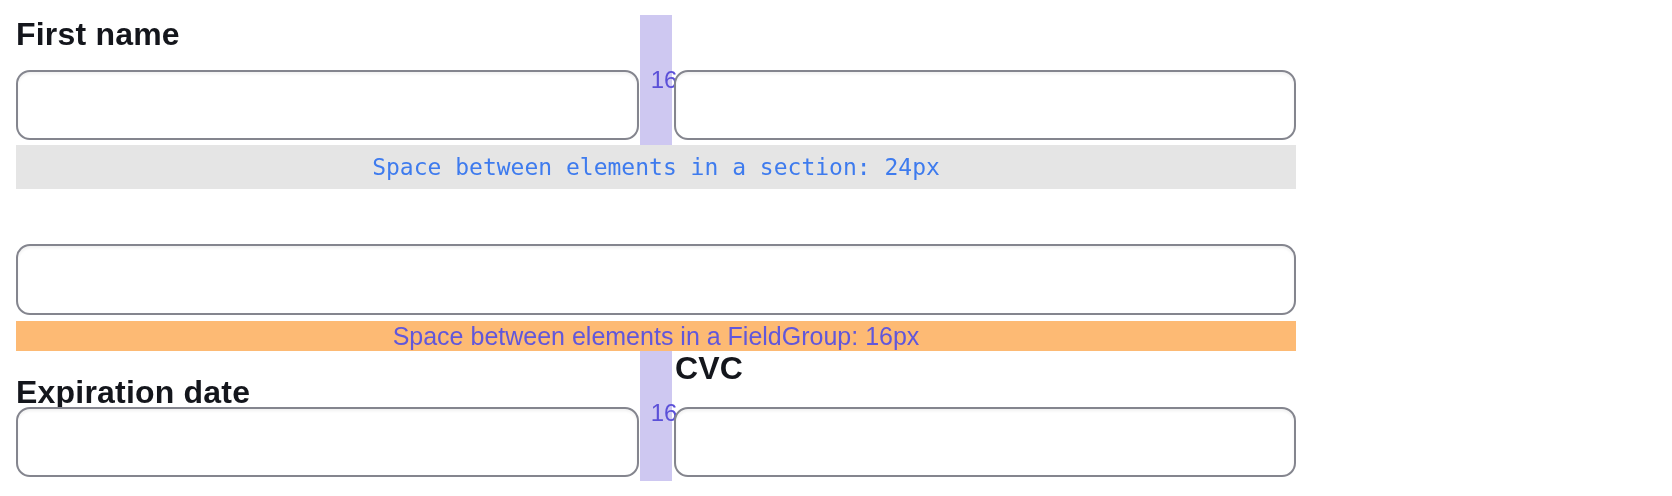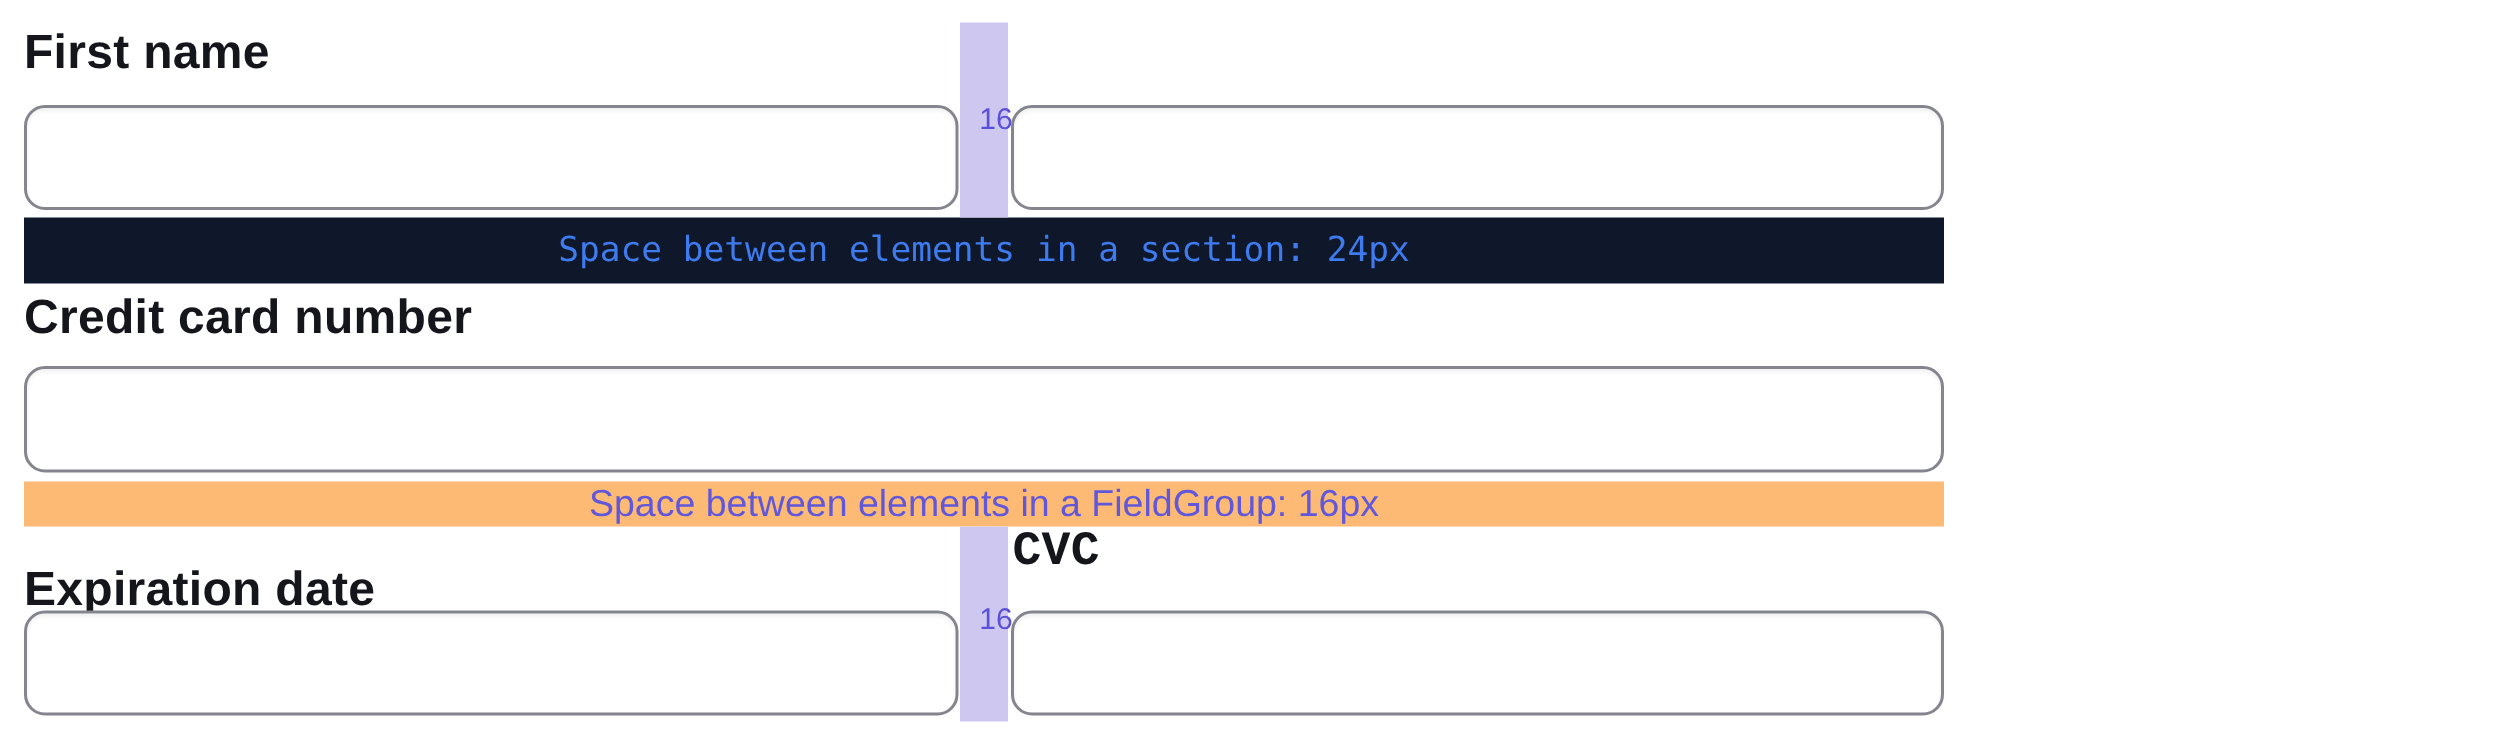--- a/index.html
+++ b/index.html
@@ -15,47 +15,47 @@
     position:absolute; box-sizing:border-box; background:#ffffff;
     border:2px solid #84858e; border-radius:14px; outline:none;
     box-shadow: inset 0 2px 3px rgba(0,0,0,0.06);
     font-family:"Liberation Sans", sans-serif; font-size:26px; color:#14161c;
     padding:0 18px;
   }
   .gap-band {
     position:absolute; left:16px; width:1280px;
     display:flex; align-items:center; justify-content:center;
   }
-  .band-section { top:145px; height:44px; background:#0f172a; }
+  .band-section { top:145px; height:44px; background:#e5e5e5; }
   .band-section .band-text {
     font-family:"DejaVu Sans Mono", monospace; font-size:23px; color:#3e7bee;
   }
   .band-fieldgroup { top:321px; height:30px; background:#fdba74; }
   .band-fieldgroup .band-text {
     font-family:"Liberation Sans", sans-serif; font-size:25px; color:#6157db;
   }
   .band-text { white-space:nowrap; }
   .v-gap-bar { position:absolute; left:640px; width:32px; background:#cec8f1; }
   .v-gap-bar-1 { top:15px; height:130px; }
   .v-gap-bar-2 { top:351px; height:130px; }
   .v-gap-value {
     position:absolute; left:640px; width:48px; text-align:center;
-    font-size:20px; line-height:26px; color:#5b50d8; font-weight:400;
+    font-size:24px; line-height:26px; color:#5b50d8; font-weight:400;
   }
   .v-gap-value-1 { top:67px; }
   .v-gap-value-2 { top:400px; }
   
   #lbl-first      { left:16px;  top:18px; }
   #lbl-last       { left:675px; top:18px; }
   #in-first       { left:16px;  top:70px;  width:623px;  height:70px; }
   #in-last        { left:674px; top:70px;  width:622px;  height:70px; }
   #lbl-cc         { left:16px;  top:195px; }
   #in-cc          { left:16px;  top:244px; width:1280px; height:71px; }
   #lbl-exp        { left:16px;  top:352px;margin-top:24px; }
-  #lbl-cvc        { left:675px; top:352px;font-family:Liberation Mono, monospace; }
+  #lbl-cvc        { left:675px; top:352px; }
   #in-exp         { left:16px;  top:407px; width:623px;  height:70px; }
   #in-cvc         { left:674px; top:407px; width:622px;  height:70px; }
 </style>
 </head>
 <body>
 
 <div class="canvas">
 
   <div class="gap-band band-section">
     <span class="band-text">Space between elements in a section: 24px</span>
@@ -69,21 +69,20 @@
   <div class="v-gap-value v-gap-value-1">16</div>
 
   <div class="v-gap-bar v-gap-bar-2"></div>
   <div class="v-gap-value v-gap-value-2">16</div>
 
   <label class="field-label" id="lbl-first">First name</label>
   <input class="text-input" id="in-first" type="text" value="" style="">
 
   <input class="text-input" id="in-last" type="text" value="" style="">
 
-  <label class="field-label" id="lbl-cc">Credit card number</label>
   <input class="text-input" id="in-cc" type="text" value="" style="">
 
   <label class="field-label" id="lbl-exp">Expiration date</label>
   <input class="text-input" id="in-exp" type="text" value="" style="">
 
   <label class="field-label" id="lbl-cvc">CVC</label>
   <input class="text-input" id="in-cvc" type="text" value="" style="">
 
 </div>
 

